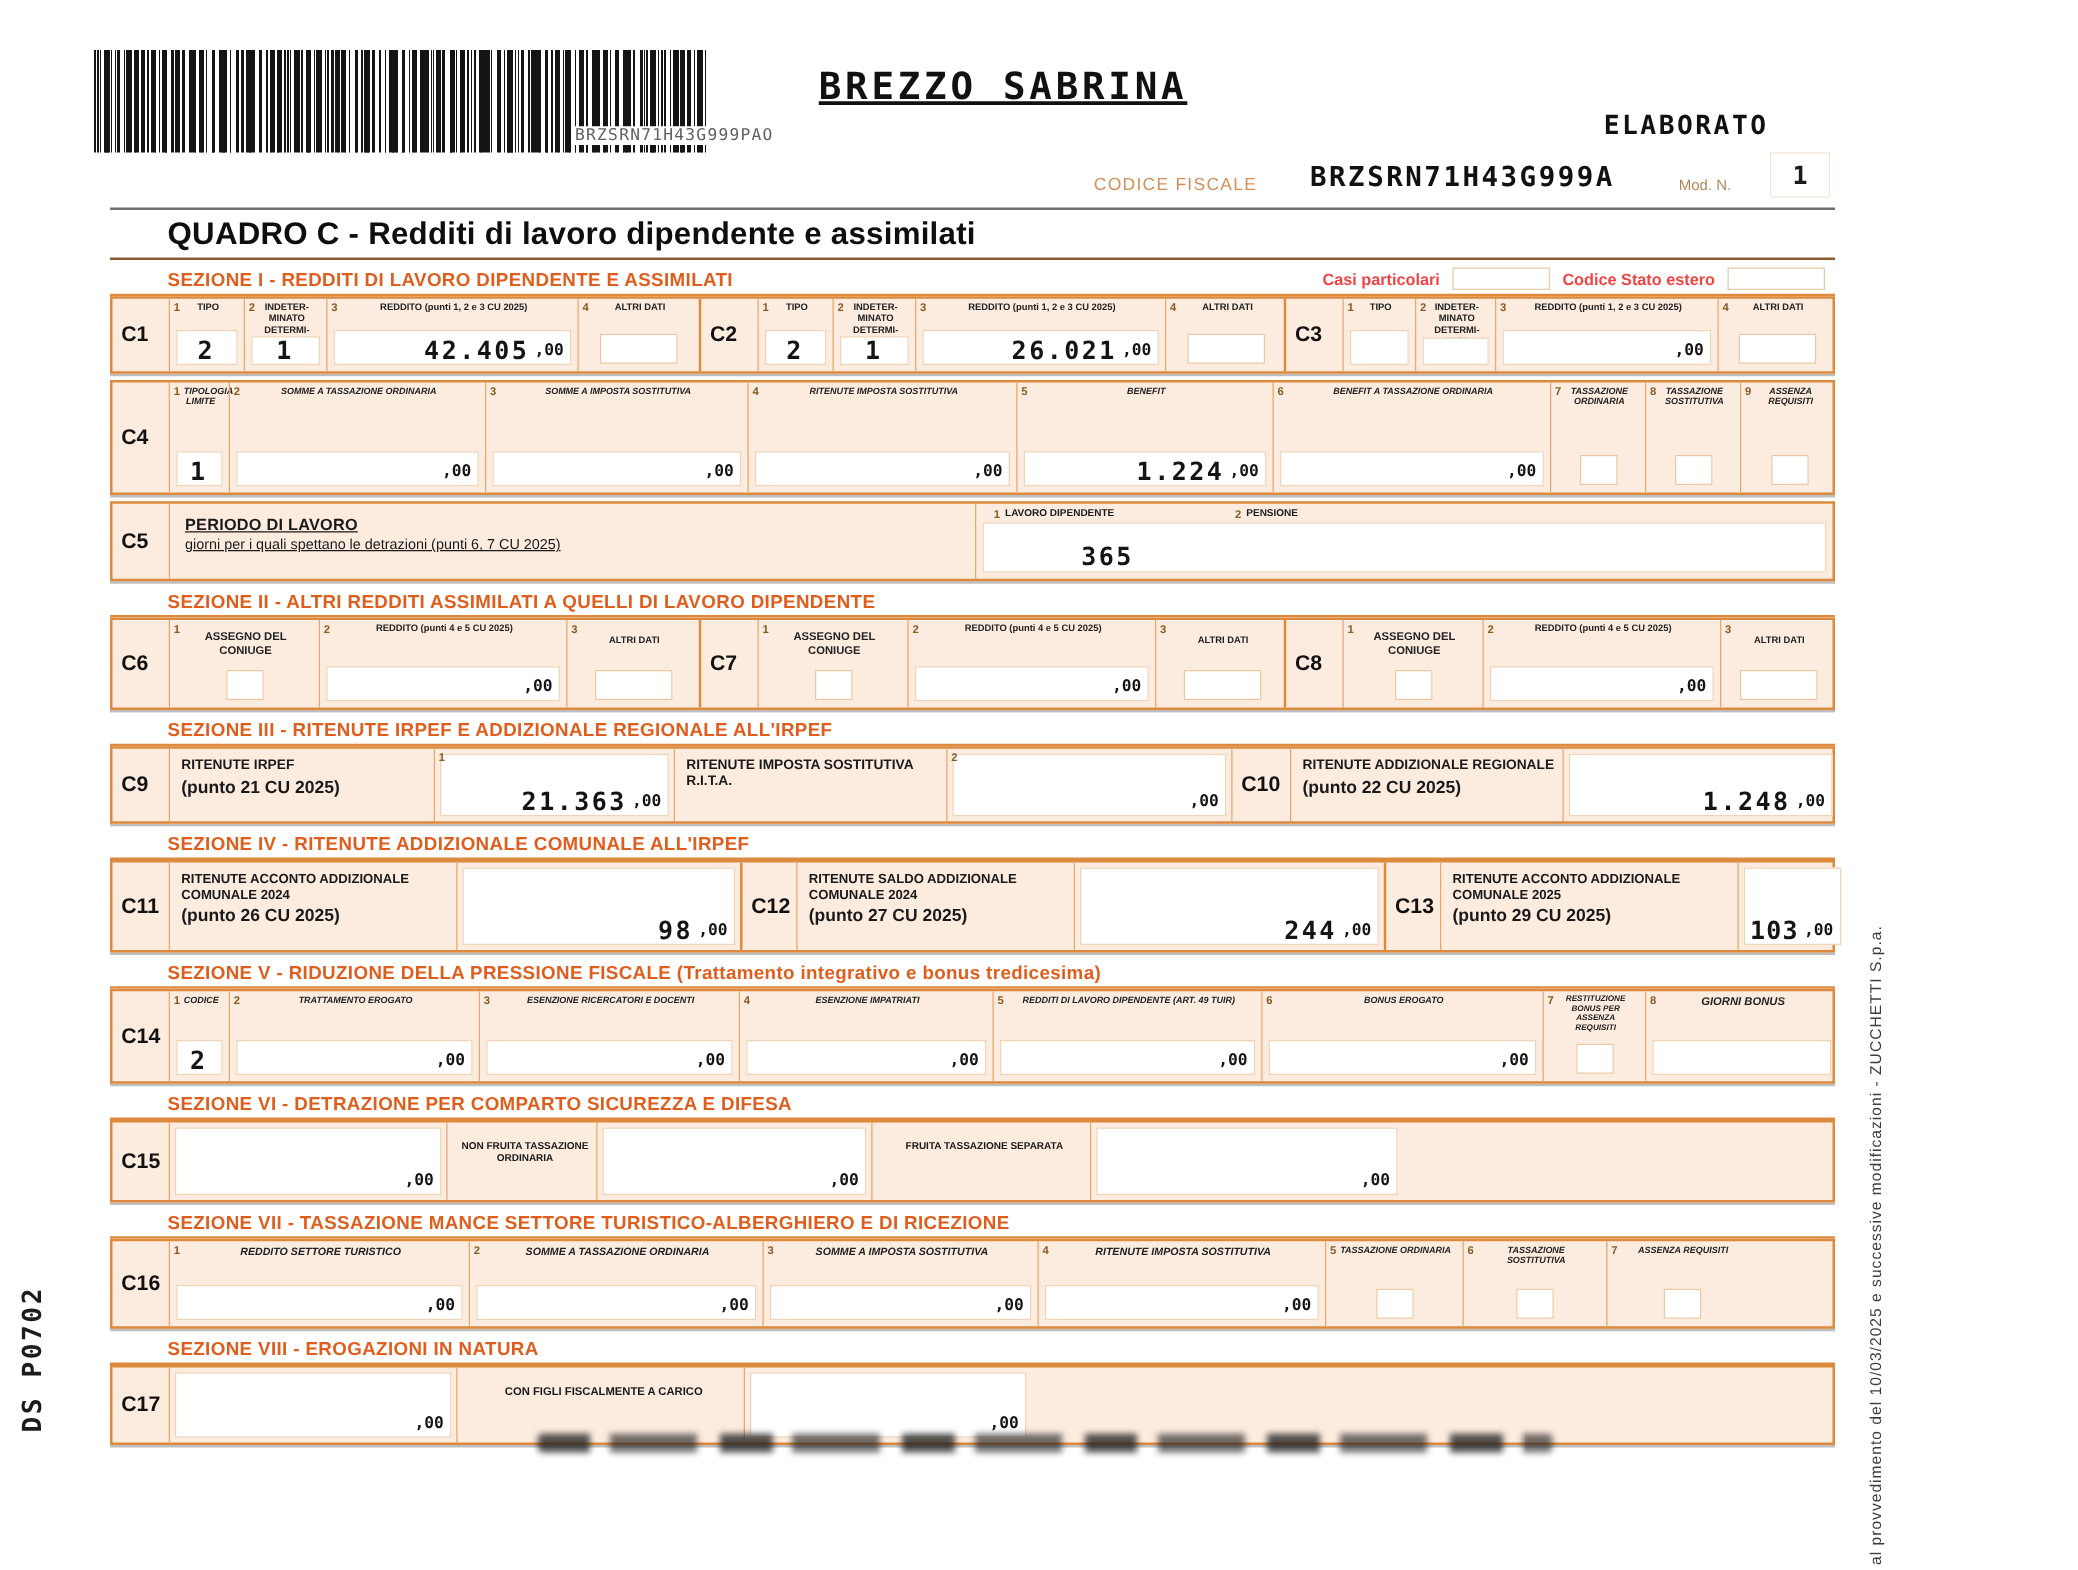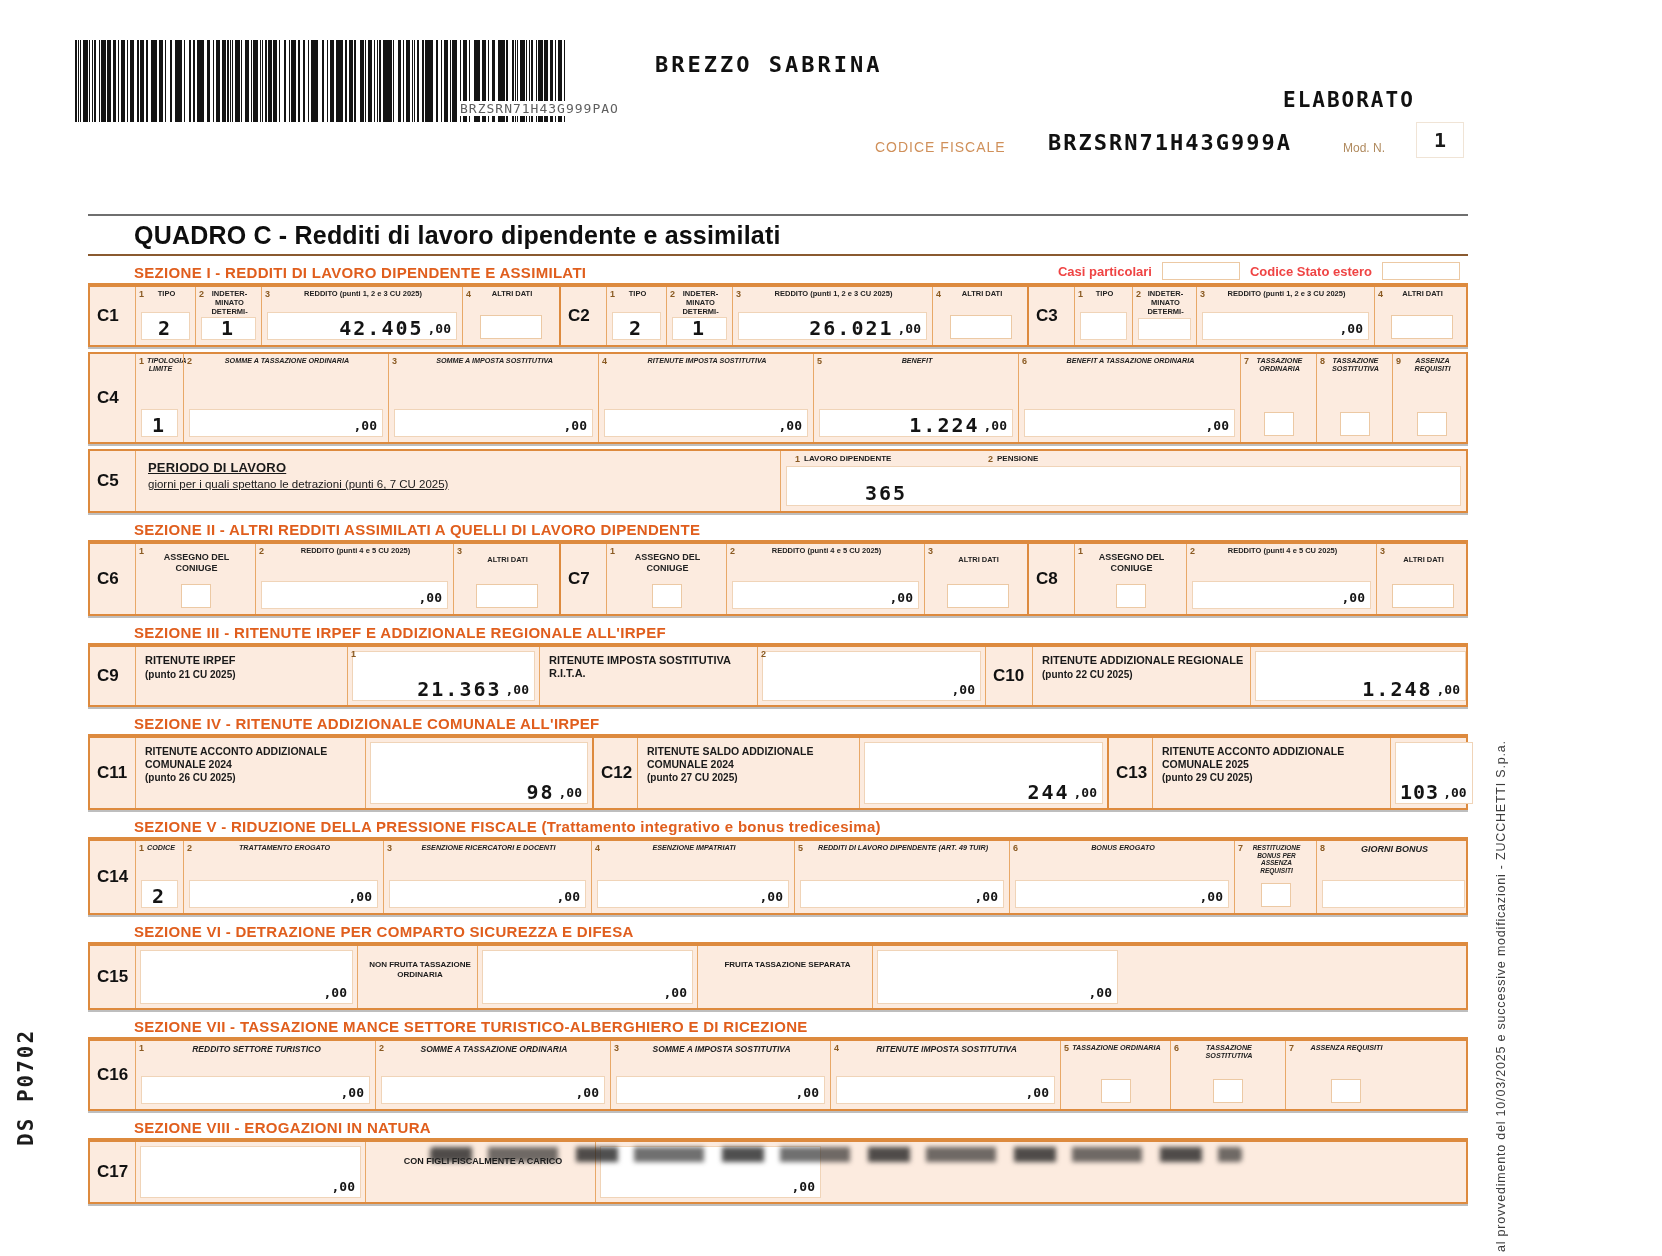--- a/index.html
+++ b/index.html
@@ -14,33 +14,33 @@
     background-image:
       repeating-linear-gradient(90deg,#141414 0 2px,transparent 2px 5px,#141414 5px 6px,transparent 6px 8px,#141414 8px 12px,transparent 12px 14px,#141414 14px 15px,transparent 15px 19px),
       repeating-linear-gradient(90deg,transparent 0 3px,#141414 3px 4px,transparent 4px 9px,#141414 9px 13px,transparent 13px 17px,#141414 17px 18px,transparent 18px 23px);
   }
   .barcode-text {
     position:absolute; left:458px; top:101px; font-family:"DejaVu Sans Mono",monospace;
     font-size:13px; color:#5f5f5f; letter-spacing:1px; filter:blur(0.4px); background:#fff; padding:0 2px;
   }
   .taxpayer {
     position:absolute; left:655px; top:52px; font-family:"DejaVu Sans Mono",monospace;
-    font-weight:bold; font-size:22px; letter-spacing:3px; color:#111;
+    font-weight:bold; font-size:30px; letter-spacing:3px; color:#111;text-decoration:underline;
   }
   .elaborato {
     position:absolute; left:1283px; top:88px; font-family:"DejaVu Sans Mono",monospace;
     font-weight:bold; font-size:21px; letter-spacing:2px; color:#111;
   }
   .cf-label { position:absolute; left:875px; top:139px; color:#d0905a; font-size:14px; letter-spacing:1px; }
   .cf-value { position:absolute; left:1048px; top:130px; font-family:"DejaVu Sans Mono",monospace; font-weight:bold; font-size:22px; letter-spacing:2px; color:#111; }
   .modn-label { position:absolute; left:1343px; top:141px; color:#b08a5e; font-size:12px; }
   .modn-box { position:absolute; left:1416px; top:122px; width:48px; height:36px; background:#fff; border:1px solid #f0e4d6;
     display:flex; align-items:center; justify-content:center; font-family:"DejaVu Sans Mono",monospace; font-weight:bold; font-size:20px; }
   
-  .form { position:absolute; left:88px; top:166px; width:1380px;margin-top:48px; }
+  .form { position:absolute; left:88px; top:166px; width:1380px; }
   .qtitle-wrap { border-top:2px solid #6f6f6f; border-bottom:2px solid #8a5a30; padding:5px 0 4px 46px; }
   .qtitle { font-size:25px; font-weight:800; letter-spacing:0.2px; color:#0e0e0e; }
   .sect {
     display:flex; align-items:flex-end; justify-content:space-between;
     margin-top:6px; padding:2px 8px 2px 46px; border-bottom:2px solid #dd8a3e;
   }
   .sect-title { color:#e05e1d; font-weight:bold; font-size:15px; letter-spacing:0.3px; }
   .s1right { display:flex; align-items:center; gap:10px; padding-bottom:1px; }
   .mini-label { font-size:13px; color:#ef4444; font-weight:bold; }
   .mini-box { display:inline-block; width:78px; height:18px; background:#fff; border:1px solid #ecc9a4; }
@@ -61,21 +61,21 @@
   .ibox { background:#fff; border:1px solid #f0d4b8; margin:auto 5px 5px 5px; height:28px;
           display:flex; align-items:flex-end; justify-content:flex-end; padding:0 5px 1px 4px; }
   .ibox.center { justify-content:center; }
   .num { font-family:"DejaVu Sans Mono",monospace; font-weight:bold; font-size:20px; letter-spacing:2px; color:#141414; line-height:1; }
   .cents { font-family:"DejaVu Sans Mono",monospace; font-weight:bold; font-size:13px; margin-left:4px; color:#141414; line-height:1.4; }
   .chk { width:30px; height:24px; background:#fff; border:1px solid #ecc9a4; margin:auto auto 6px auto; }
   .chk.wide { width:62px; }
   
   .desc { flex:0 0 auto; border-left:1px solid #e8a868; padding:7px 4px 2px 9px; }
   .desc .dt { font-size:11px; font-weight:bold; line-height:1.2; }
-  .desc .ds { font-size:10px; font-weight:bold; margin-top:2px; }
+  .desc .ds { font-size:14px; font-weight:bold; margin-top:2px; }
   .desc.centered { text-align:center; padding-top:14px; }
   .desc.centered .dt { font-size:8px; }
   .vcell { position:relative; flex:0 0 auto; border-left:1px solid #e8a868; display:flex; }
   .vcell .ibox { flex:1; height:auto; margin:4px; align-items:flex-end; }
   
   .c4body { flex:1; display:flex; flex-direction:column; }
   .c4title { text-align:center; font-size:13.5px; font-weight:bold; padding:2px 0 1px; background:#fdf2e8; }
   .c4cols { display:flex; flex:1; }
   .c4cols .col { min-height:68px; }
   

